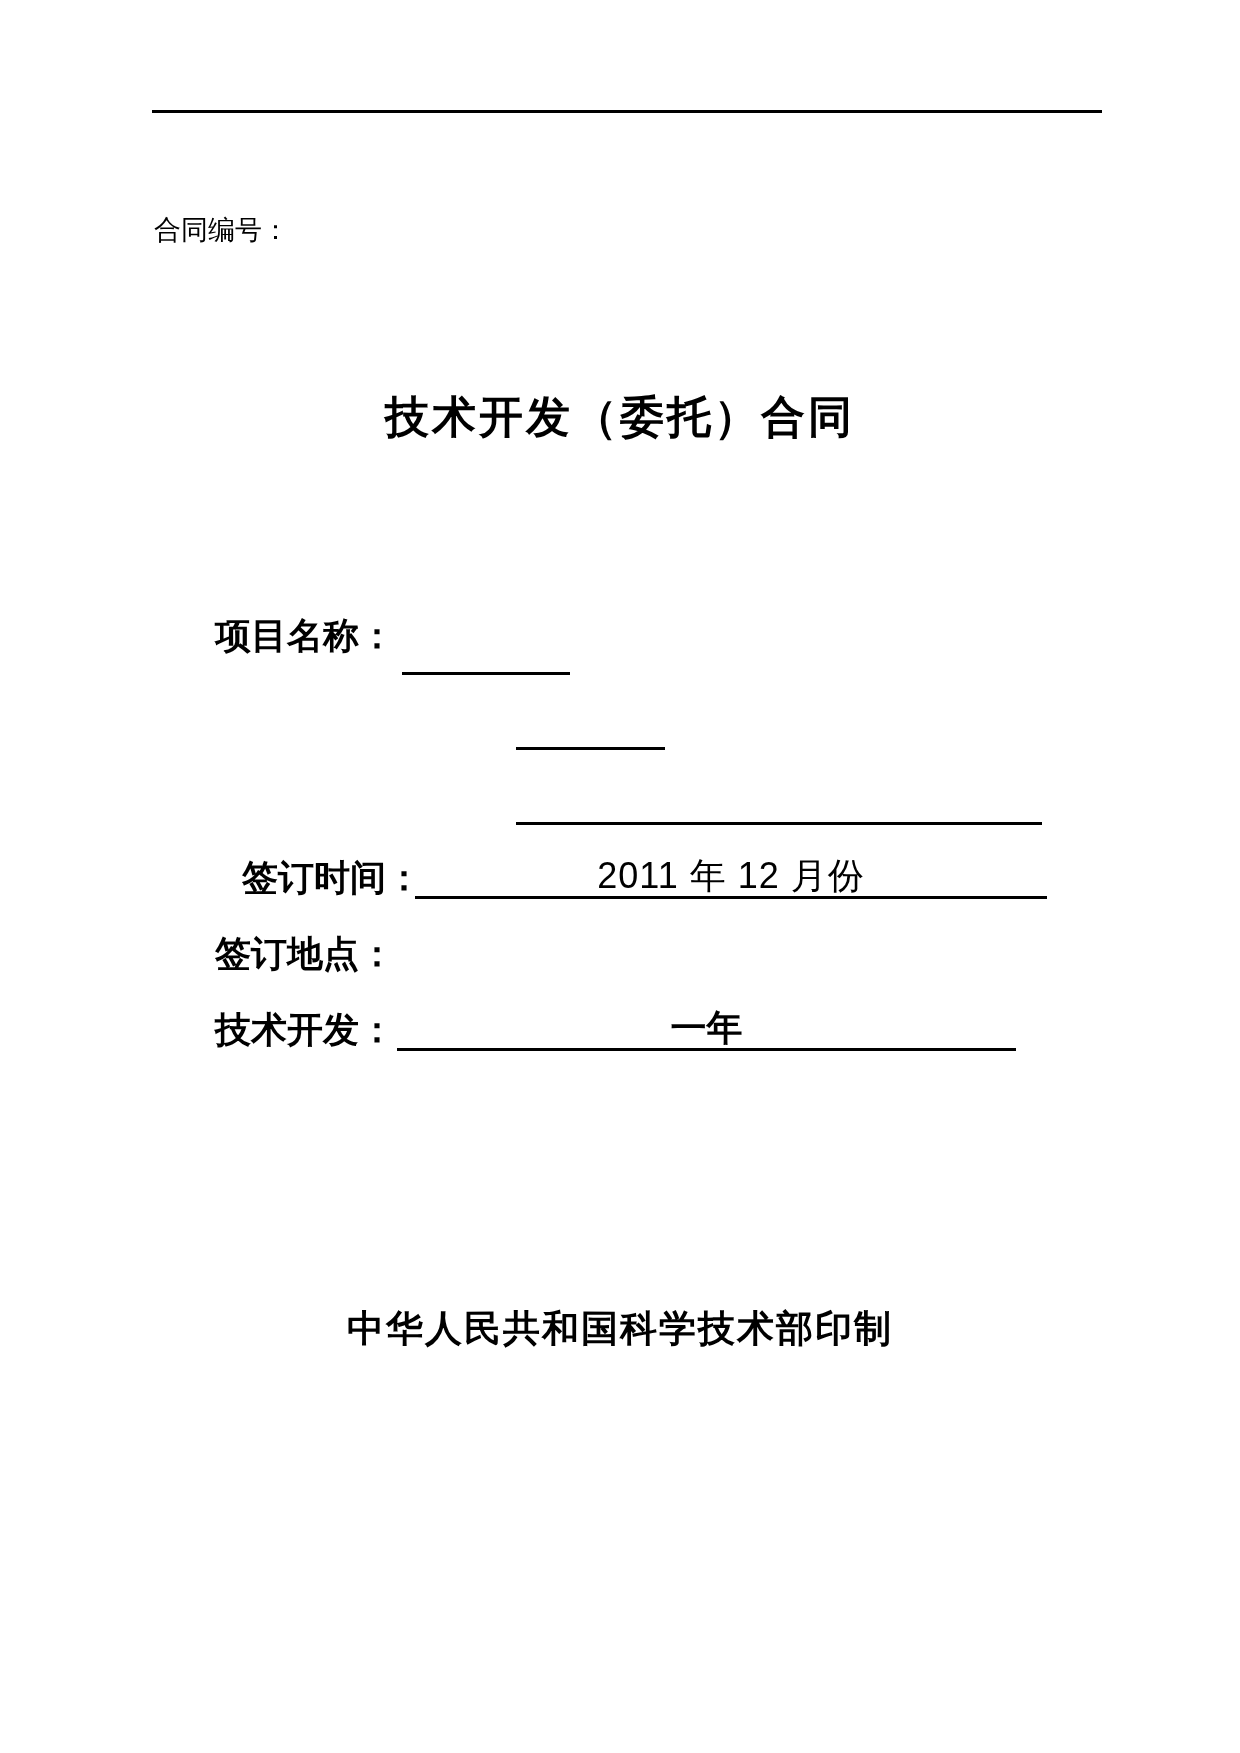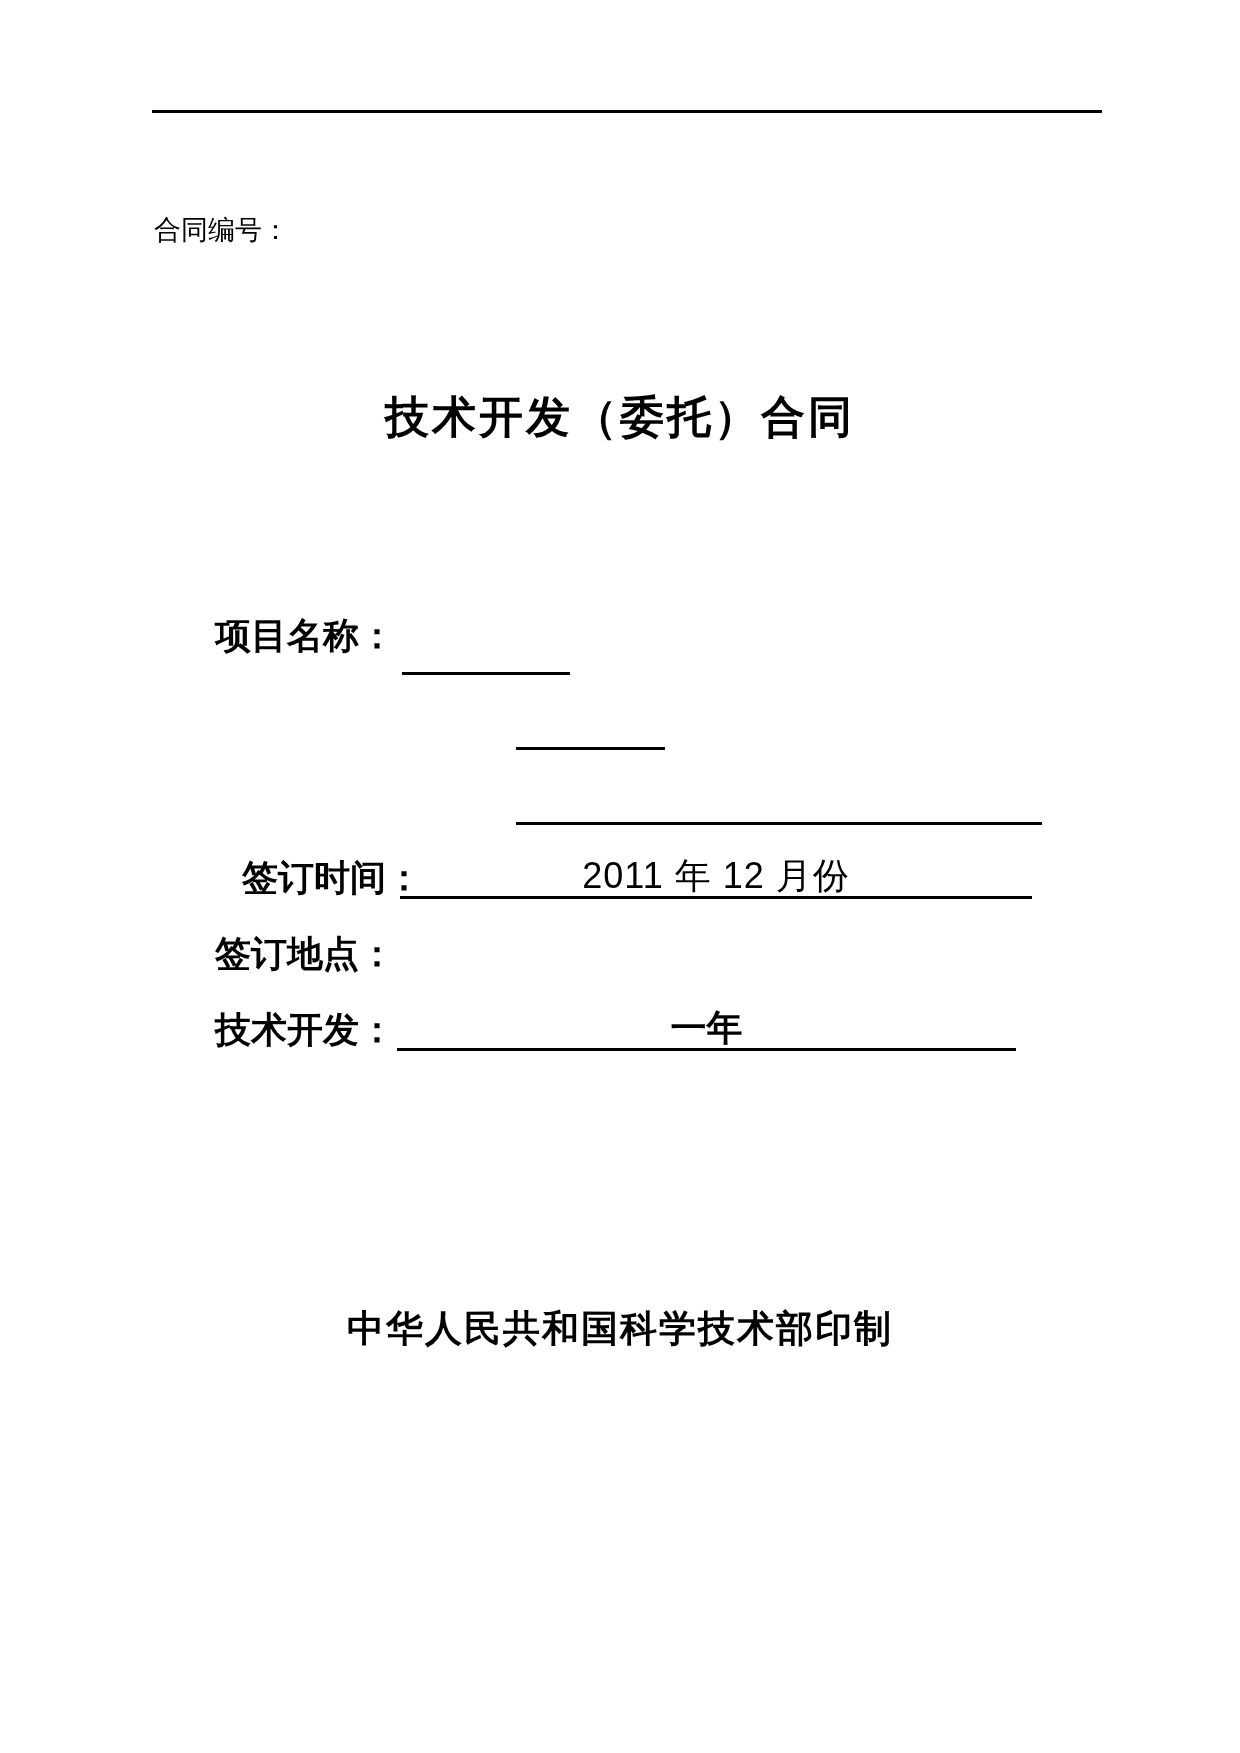--- a/index.html
+++ b/index.html
@@ -66,21 +66,21 @@
   }
   .field-value.plain {
     font-weight: 400;
     font-family: "Liberation Sans", "DejaVu Sans", sans-serif;
     letter-spacing: 1px;
   }
   
   .lbl-1 { top: 614px; }  .ln-1 { top: 624px; left: 402px; width: 168px; }
   .lbl-2 { top: 707px; }  .ln-2 { top: 699px; left: 516px; width: 149px; }
   .lbl-3 { top: 782px; }  .ln-3 { top: 774px; left: 516px; width: 526px; }
-  .lbl-4 { top: 856px; margin-left: 27px; }  .ln-4 { top: 848px; left: 400px; width: 632px; }
+  .lbl-4 { top: 856px; margin-left: 27px; }  .ln-4 { top: 848px; left: 415px; width: 632px; }
   .lbl-5 { top: 932px; }  .ln-5 { top: 924px; left: 397px; width: 619px; }
   .lbl-6 { top: 1008px; } .ln-6 { top: 1000px; left: 397px; width: 619px; }
   .footer-line {
     position: absolute;
     left: 0;
     top: 1306px;
     width: 100%;
     text-align: center;
     font-size: 37px;
     line-height: 46px;

